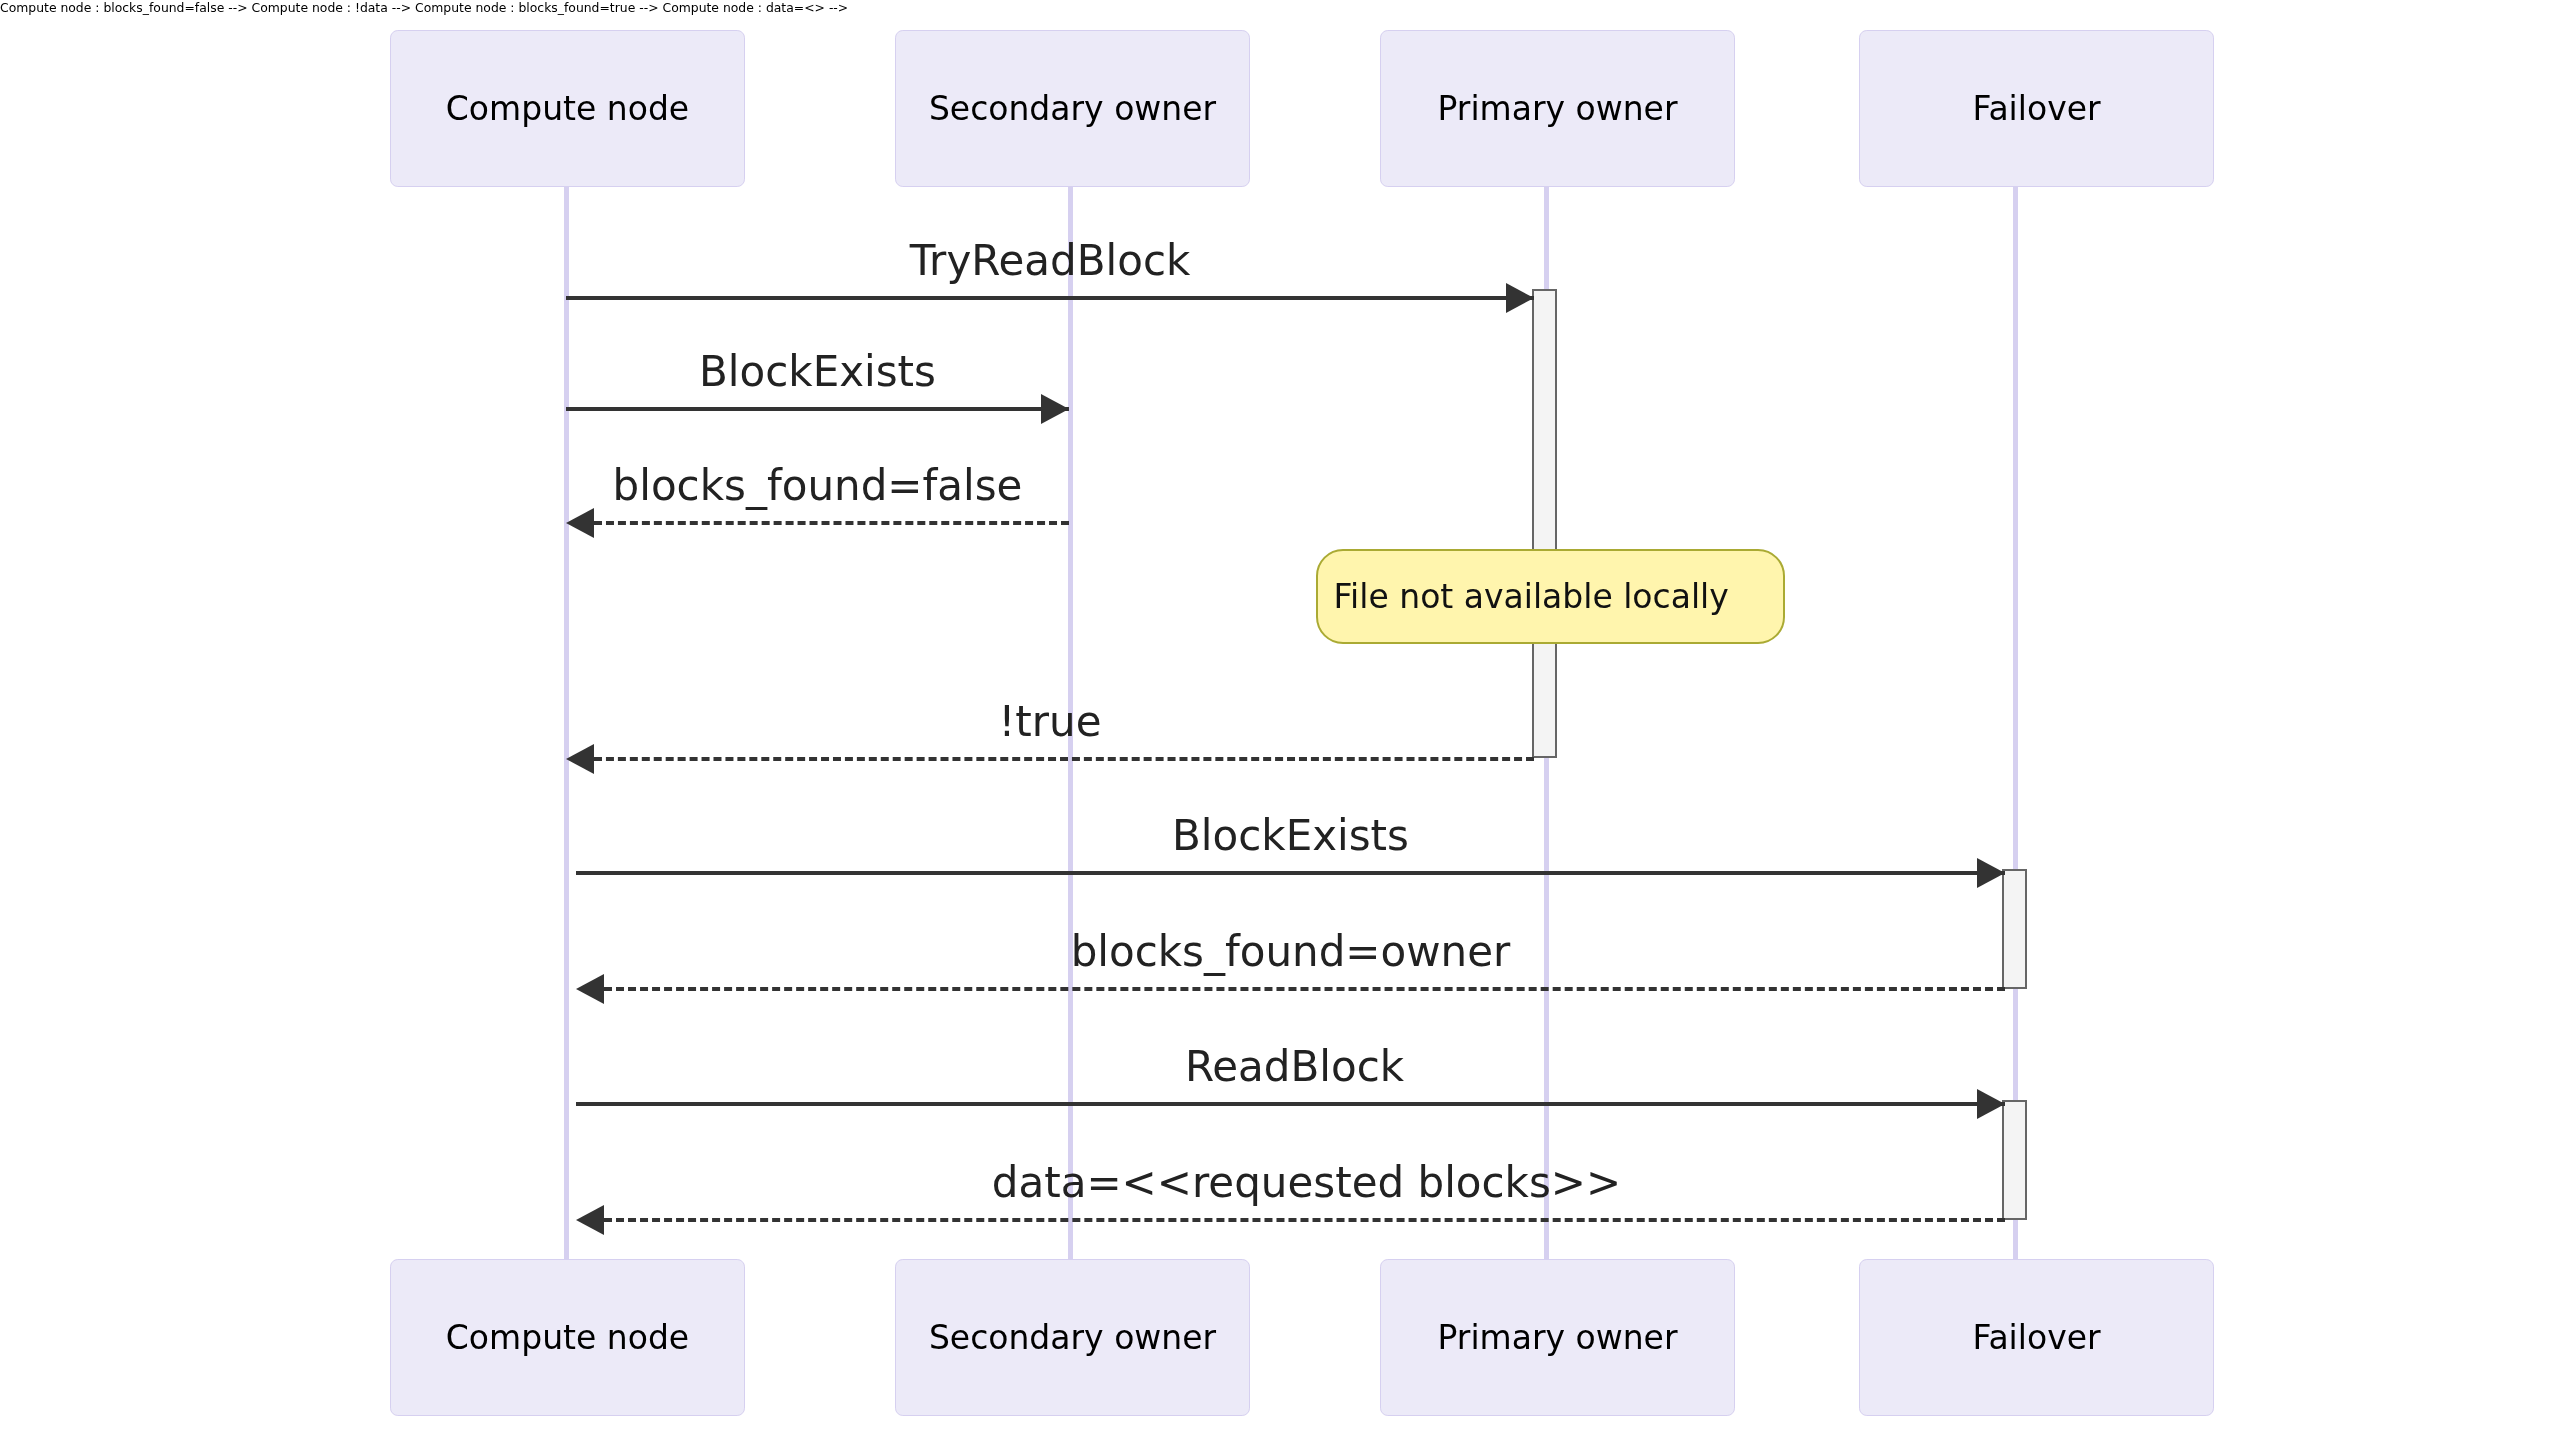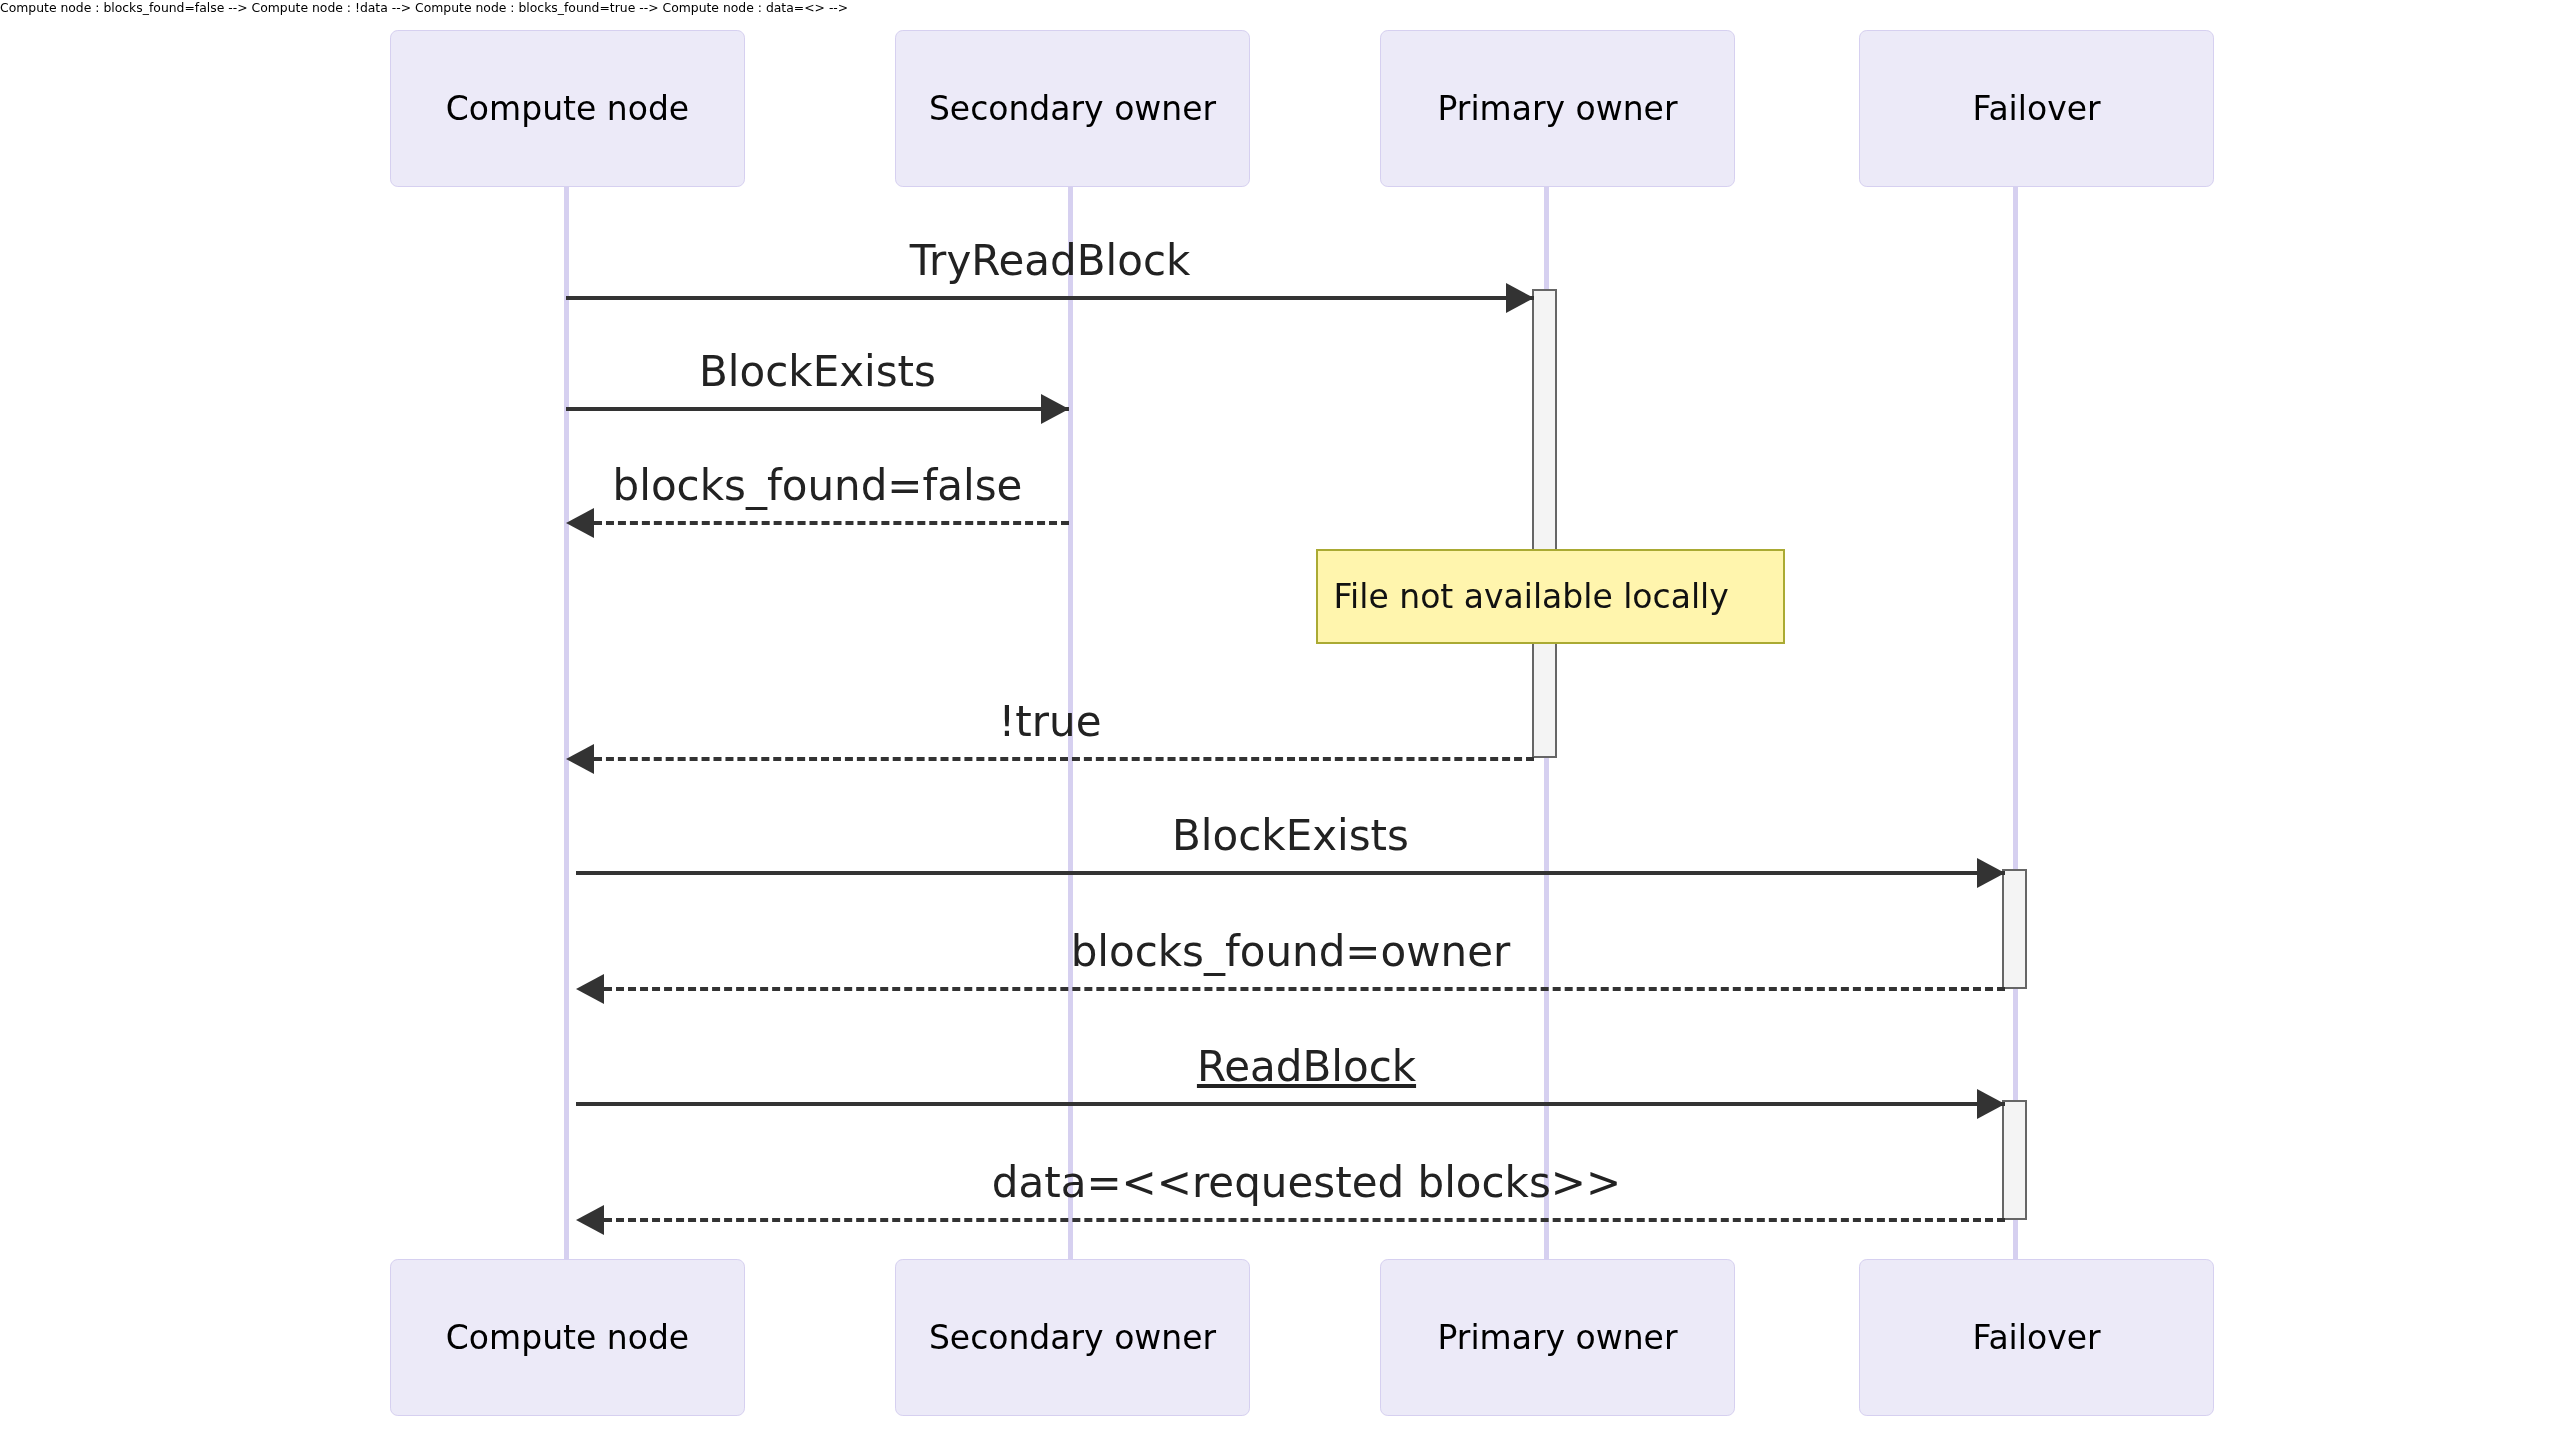--- a/index.html
+++ b/index.html
@@ -136,34 +136,34 @@
     <div class="msg ret" style="left:576px; top:987px; width:1429px;">
       <div class="line" style="left:28px;width:1401px;"></div>
       <div class="head left" style="left:0;"></div>
       <div class="label" style="left:0;width:1429px;">blocks_found=owner</div>
     </div>
 
     
     <div class="msg" style="left:576px; top:1102px; width:1429px;">
       <div class="line" style="width:1429px;"></div>
       <div class="head right" style="left:1401px;"></div>
-      <div class="label" style="left:16px;width:1429px;text-decoration:underline;">ReadBlock</div>
+      <div class="label" style="left:4px;width:1429px;">ReadBlock</div>
     </div>
 
      Compute node : data=&lt;<requested blocks="">&gt; --&gt;
     <div class="msg ret" style="left:576px; top:1218px; width:1429px;">
       <div class="line" style="left:28px;width:1401px;"></div>
       <div class="head left" style="left:0;"></div>
       <div class="label" style="left:16px;width:1429px;">data=&lt;&lt;requested blocks&gt;&gt;</div>
     </div>
 
   </requested></div>
 
   <div class="layer">
-    <div class="note" style="left:1316px; top:549px; width:469px; height:95px;">
+    <div class="note" style="left:1316px; top:549px; width:469px; height:95px;border-radius:27px;">
       <span class="note-label">File not available locally</span>
     </div>
   </div>
 
   <div class="layer">
     <div class="actor" style="left:390px; top:1259px; width:355px; height:157px;">
       <span class="actor-label">Compute node</span>
     </div>
     <div class="actor" style="left:895px; top:1259px; width:355px; height:157px;">
       <span class="actor-label">Secondary owner</span>

